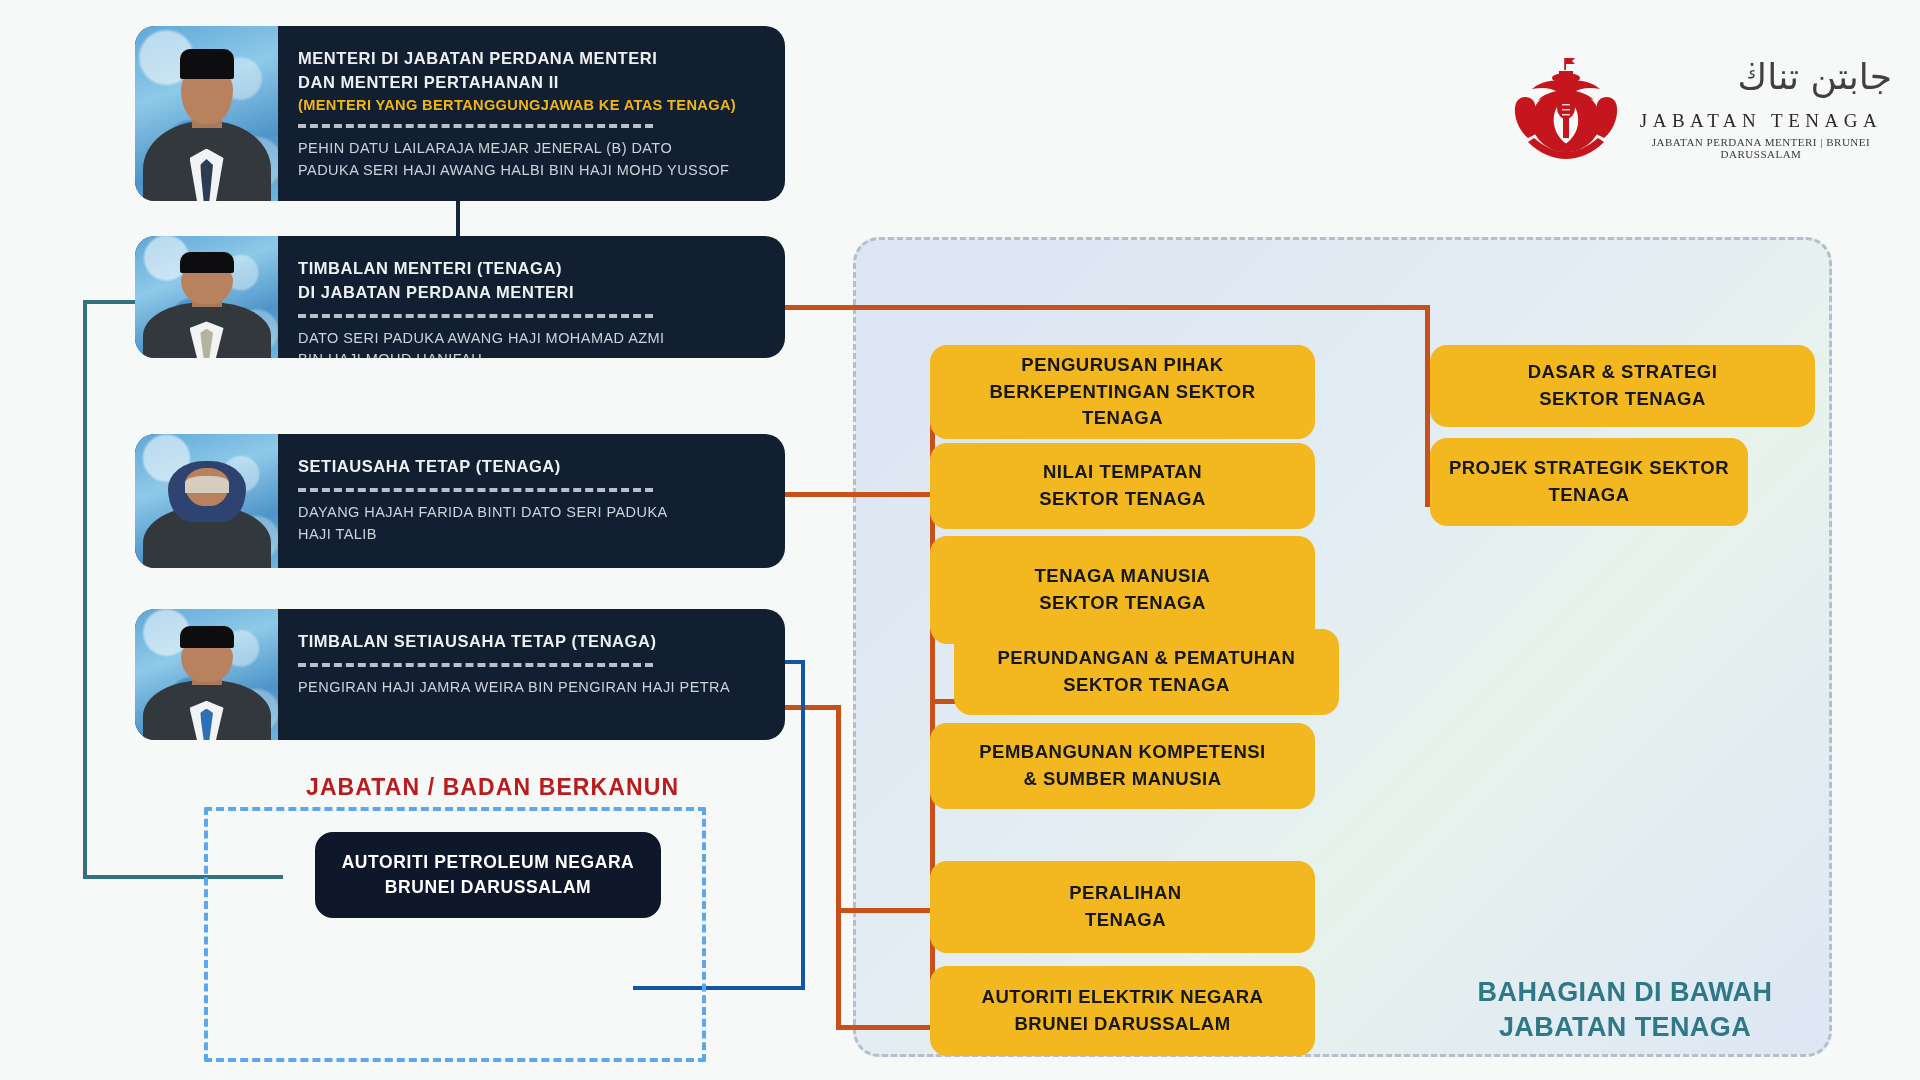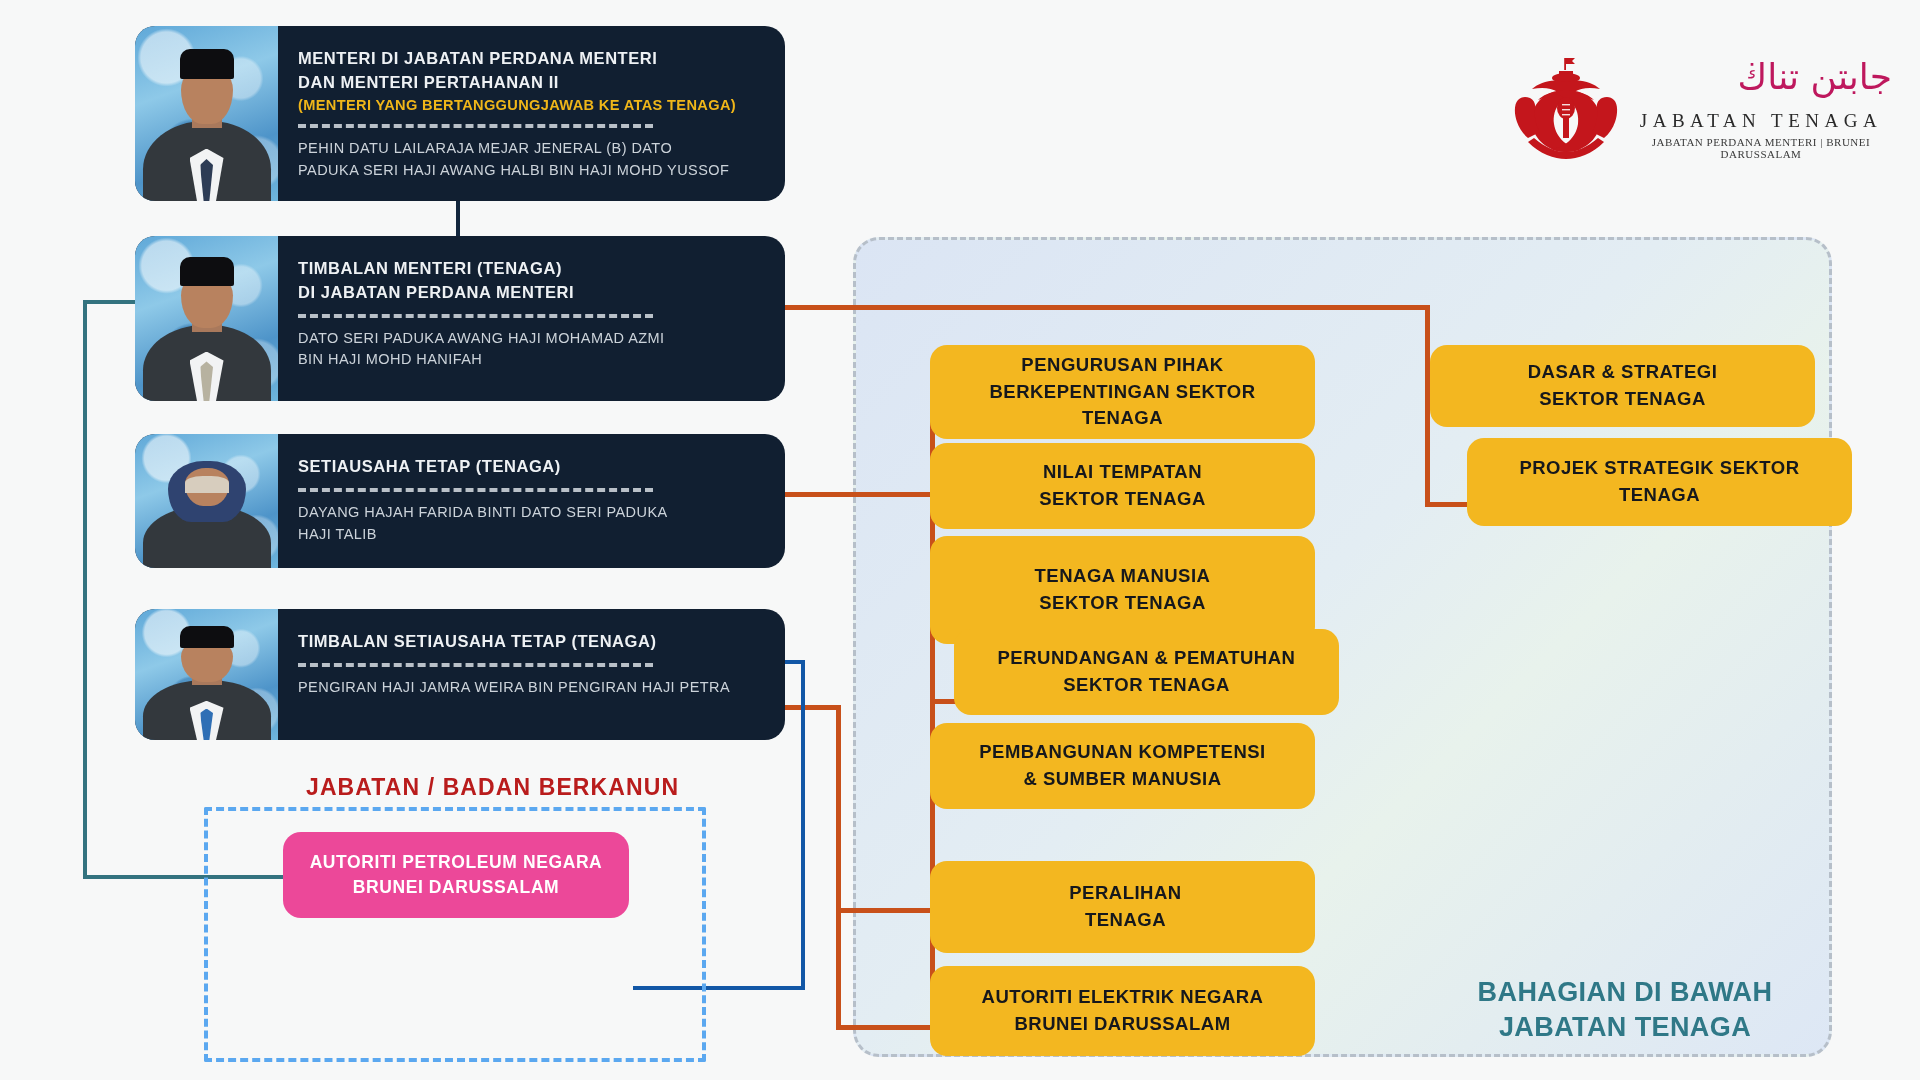--- a/index.html
+++ b/index.html
@@ -145,21 +145,21 @@
   .agency {
     position: absolute;
     border-radius: 18px;
     display: flex; align-items: center; justify-content: center;
     text-align: center;
     color: #ffffff;
     font-size: 17.5px; font-weight: bold;
     letter-spacing: .6px; line-height: 1.45;
     z-index: 6;
   }
-  .agency.red  { background: #ec4899; }
+  .agency.red  { background: #0f172a; margin-left: 32px; }
   .agency.blue { background: #0b51ad; }
 
   
   .ybox {
     position: absolute;
     background: #f3b720;
     border-radius: 17px;
     display: flex; align-items: center; justify-content: center;
     text-align: center;
     color: #16181c;
@@ -168,21 +168,21 @@
     z-index: 6;
     padding: 6px 14px;
   }
 
   
   .logo { position: absolute; left: 1490px; top: 52px; width: 400px; height: 108px; }
   .logo .crest { position: absolute; left: 20px; top: 4px; width: 112px; height: 104px; }
   .logo .jawi {
     position: absolute; left: 140px; top: -2px; width: 262px;
     text-align: right;
-    color: #be185d;
+    color: #404040;
     font-size: 36px; font-family: "DejaVu Sans", sans-serif;
     line-height: 1.5;
     direction: rtl;
   }
   .logo .l1 {
     position: absolute; left: 140px; top: 58px; width: 262px;
     text-align: center;
     color: #2a2a2a; font-family: "Liberation Serif", serif;
     font-size: 19px; letter-spacing: 5.5px;
   }
@@ -280,21 +280,21 @@
     <div class="ptext">
       <div class="ptitle">MENTERI DI JABATAN PERDANA MENTERI</div>
       <div class="ptitle">DAN MENTERI PERTAHANAN II</div>
       <div class="psub">(MENTERI YANG BERTANGGUNGJAWAB KE ATAS TENAGA)</div>
       <div class="dashrule"></div>
       <div class="pname">PEHIN DATU LAILARAJA MEJAR JENERAL (B) DATO</div>
       <div class="pname">PADUKA SERI HAJI AWANG HALBI BIN HAJI MOHD YUSSOF</div>
     </div>
   </div>
 
-  <div class="pcard" style="left:135px; top:236px; width:650px; height:165px;">
+  <div class="pcard" style="left:135px; top:236px; width:650px; height:122px;">
     <div class="photo">
       <div class="bg-mottle"></div>
       <div class="body"></div>
       <div class="neck"></div>
       <div class="shirt"></div>
       <div class="tie" style="background:#b7b2a0;"></div>
       <div class="head"></div>
       <div class="songkok"></div>
     </div>
     <div class="ptext">
@@ -400,20 +400,20 @@
     </div>
   </div>
 
   <div class="ybox" style="left:1430px; top:345px; width:385px; height:82px;">
     <div>
       <div>DASAR &amp; STRATEGI</div>
       <div>SEKTOR TENAGA</div>
     </div>
   </div>
 
-  <div class="ybox" style="left:1430px; top:438px; width:385px; height:88px;margin-left:37px;">
+  <div class="ybox" style="left:1430px; top:438px; width:318px; height:88px;">
     <div>
       <div>PROJEK STRATEGIK SEKTOR</div>
       <div>TENAGA</div>
     </div>
   </div>
 
 </div>
 
 </body></html>

